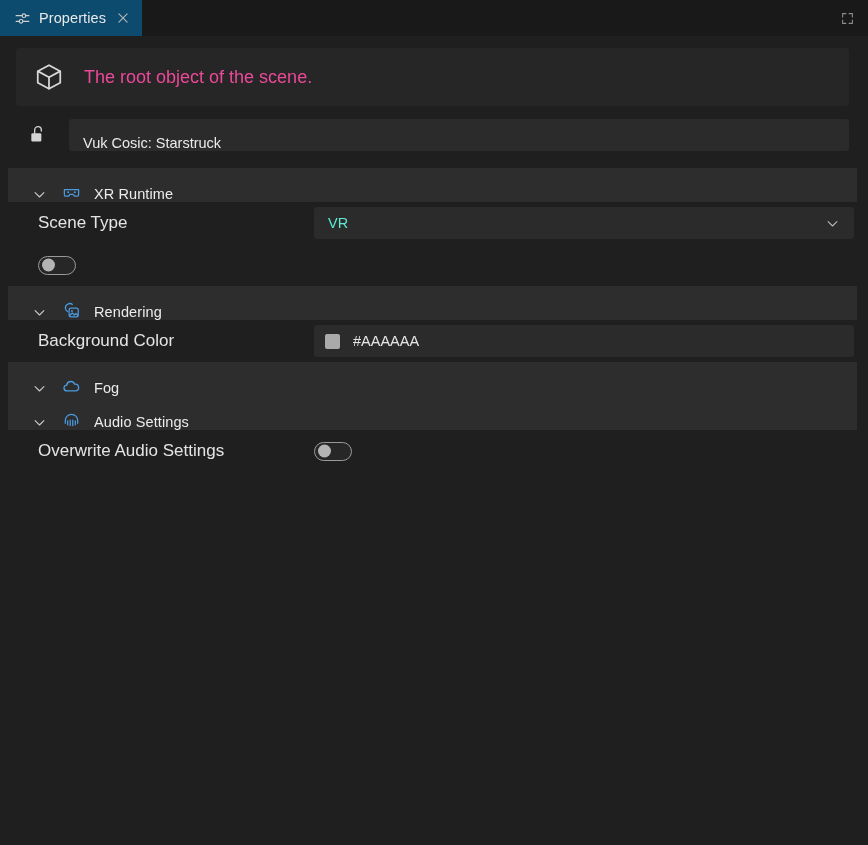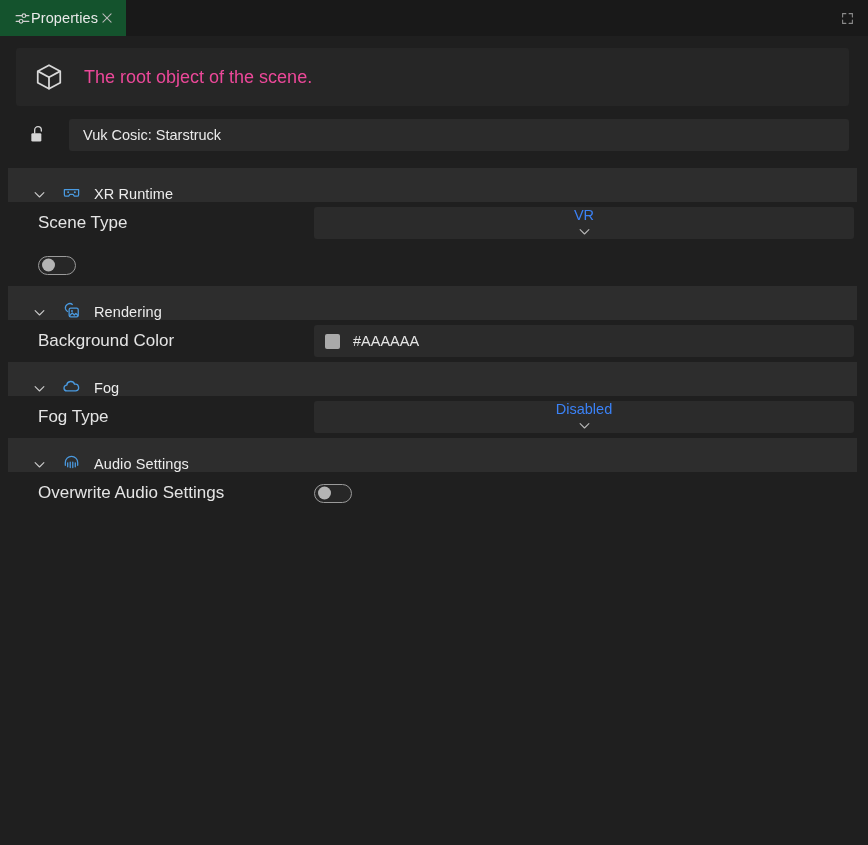--- a/index.html
+++ b/index.html
@@ -31,22 +31,23 @@
     height: 36px;
     background: #191919;
     display: flex;
     align-items: flex-end;
     flex: 0 0 auto;
   }
   .tab {
     height: 36px;
     display: flex;
     align-items: center;
+    gap: 8px;
     padding: 0 12px 0 14px;
-    background: #14532d;
+    background: #0c4a6e;
     font-size: 14.5px;
     color: #e9e9e9;
     box-sizing: border-box;
     cursor: default;
   }
   .tab-icon {
     width: 17px;
     height: 17px;
     display: block;
     flex: 0 0 auto;
@@ -130,21 +131,21 @@
     margin-left: 12px;
     display: block;
   }
   .name-field {
     margin-left: 21px;
     flex: 1 1 auto;
     height: 32px;
     background: #2b2b2b;
     border-radius: 3px;
     display: flex;
-    align-items: center;
+    align-items: flex-end;
     padding: 0 14px;
     box-sizing: border-box;
     font-size: 14.5px;
     color: #eaeaea;
   }
 
   
   .section-header {
     height: 34px;
     background: #2d2d2d;
@@ -203,23 +204,22 @@
   .dropdown {
     width: 100%;
     height: 32px;
     background: #2b2b2b;
     border-radius: 3px;
     display: flex;
     align-items: center;
     padding: 0 14px;
     box-sizing: border-box;
     font-size: 14.5px;
-    color: #3b82f6;
+    color: #5eead4;
     cursor: default;
-    flex-direction: column;
   }
   .dropdown-value { flex: 1 1 auto; }
   .dropdown-chevron {
     width: 15px;
     height: 15px;
     color: #b6b6b6;
     flex: 0 0 auto;
     display: block;
   }
 
@@ -403,33 +403,20 @@
           </svg>
         </span>
         <span class="section-icon">
           <svg viewBox="0 0 24 24" fill="none" stroke="currentColor" stroke-width="1.7" stroke-linejoin="round" stroke-linecap="round">
             <path d="M6.3 17.5a3.6 3.6 0 0 1-.3-7.2 5.1 5.1 0 0 1 9.9-1.2 3.9 3.9 0 0 1 1.6 8.4z"></path>
           </svg>
         </span>
         <span class="section-title">Fog</span>
       </div>
 
-      <div class="prop-row">
-        <span class="prop-label">Fog Type</span>
-        <div class="prop-control">
-          <div class="dropdown">
-            <span class="dropdown-value">Disabled</span>
-            <span class="dropdown-chevron">
-              <svg viewBox="0 0 24 24" fill="none" stroke="currentColor" stroke-width="1.8" stroke-linecap="round" stroke-linejoin="round">
-                <polyline points="5,9 12,16 19,9"></polyline>
-              </svg>
-            </span>
-          </div>
-        </div>
-      </div>
 
       <div class="section-header">
         <span class="chevron">
           <svg viewBox="0 0 24 24" fill="none" stroke="currentColor" stroke-width="1.8" stroke-linecap="round" stroke-linejoin="round">
             <polyline points="5,9 12,16 19,9"></polyline>
           </svg>
         </span>
         <span class="section-icon">
           <svg viewBox="0 0 24 24" fill="none" stroke="currentColor" stroke-width="1.6" stroke-linecap="round" stroke-linejoin="round">
             <path d="M4.2 15.5V12a7.8 7.8 0 0 1 15.6 0v3.5"></path>

